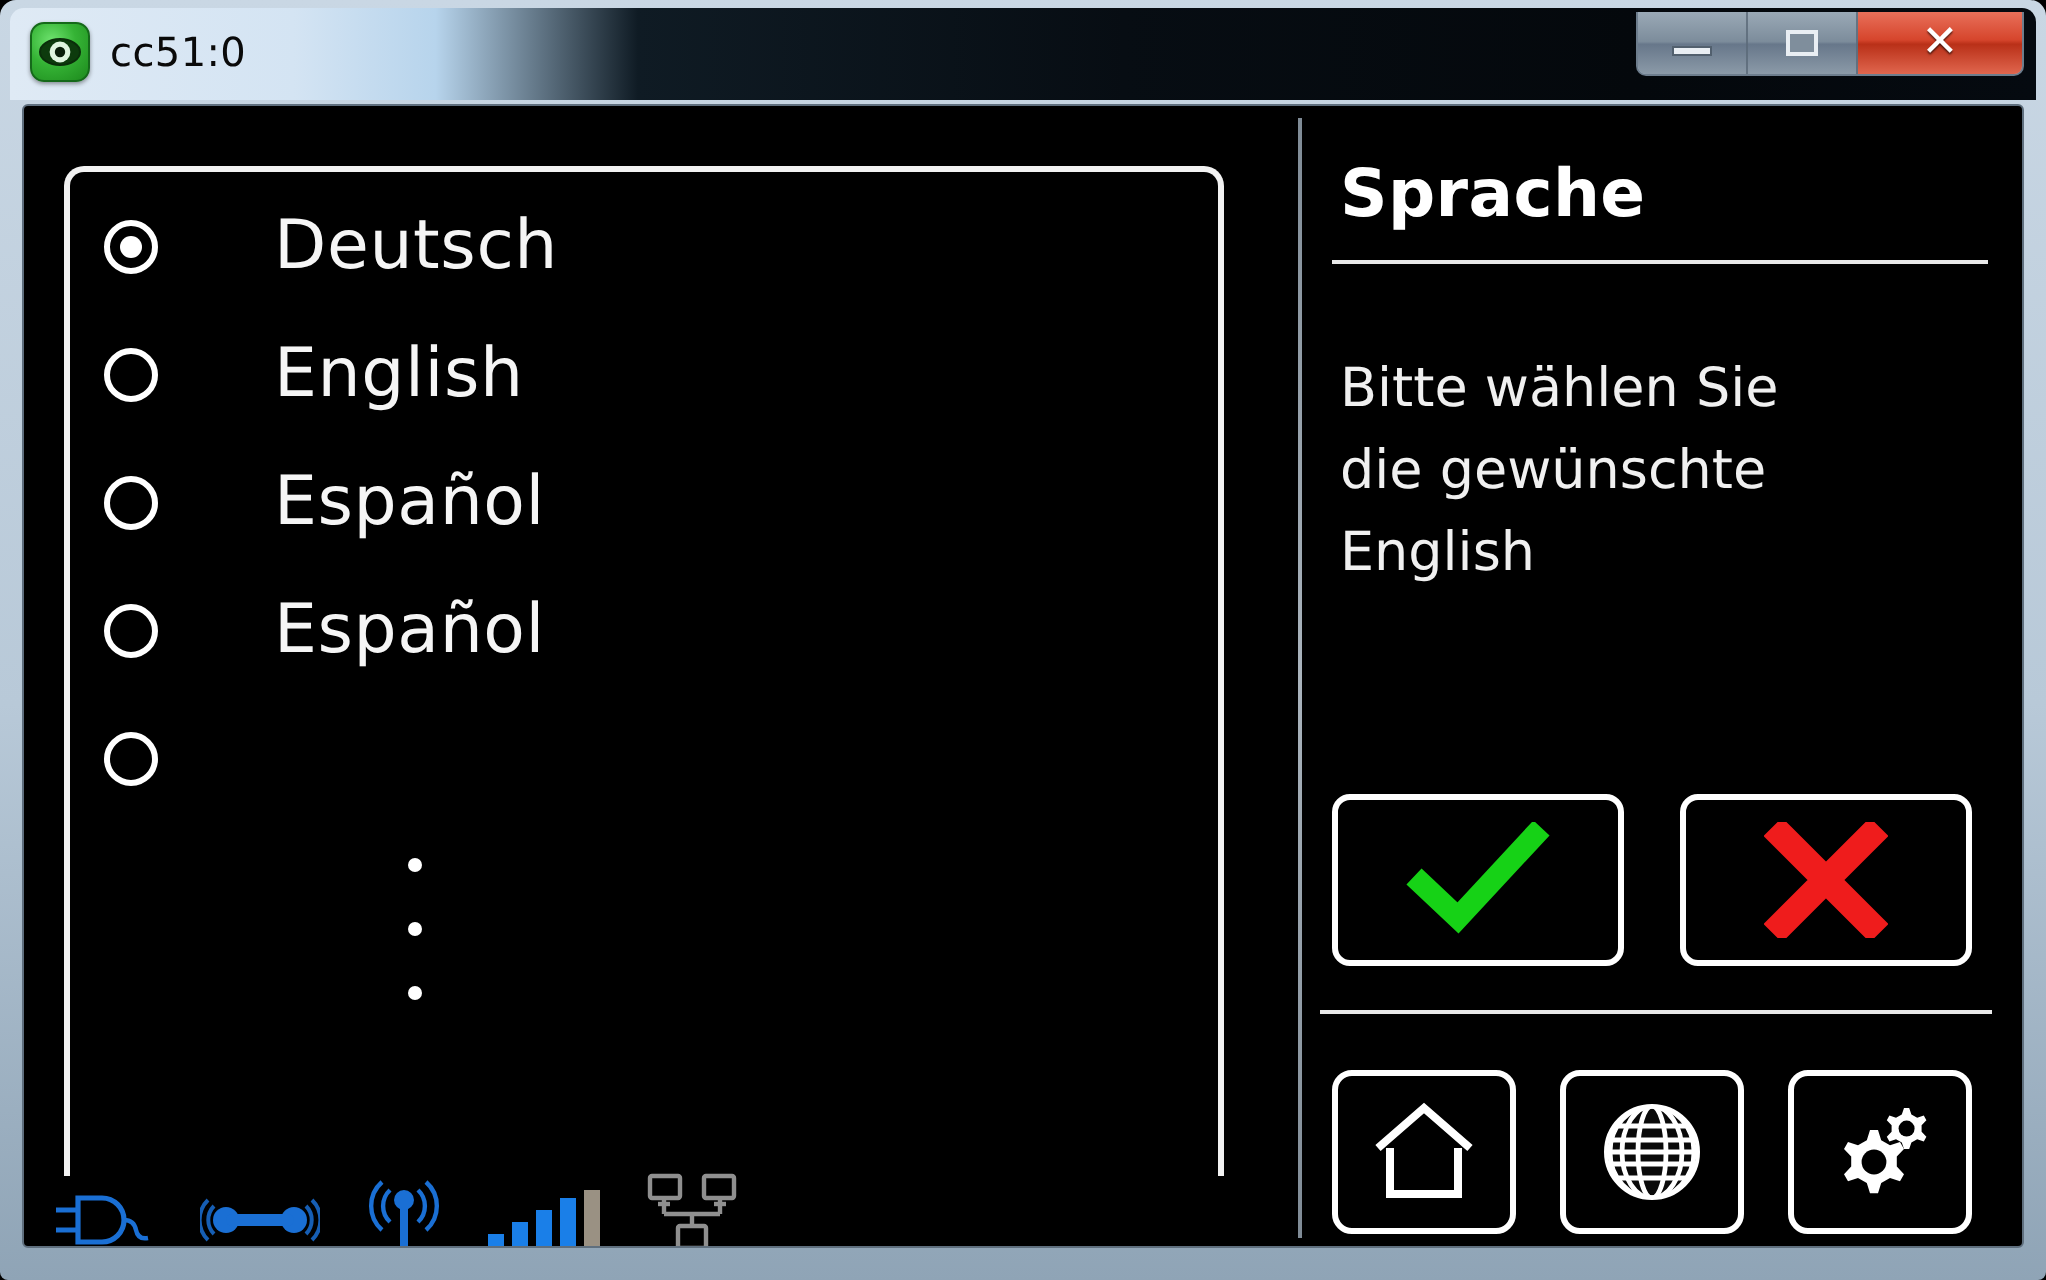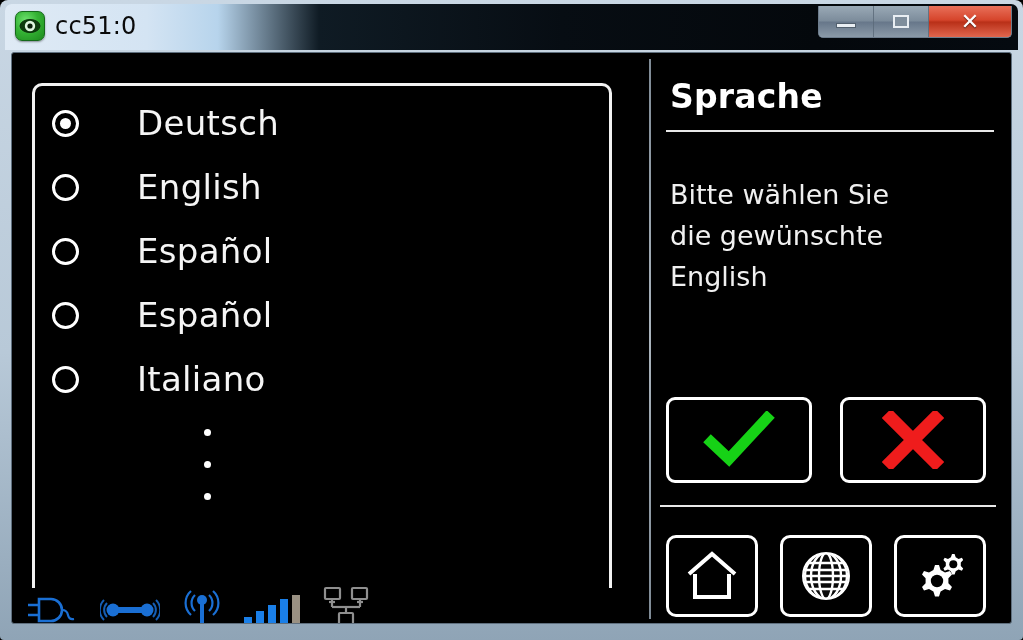--- a/index.html
+++ b/index.html
@@ -40,21 +40,21 @@
   #app-icon {
     width: 30px; height: 30px;
     border-radius: 7px;
     background: radial-gradient(circle at 35% 30%, #6fe36f 0%, #35b335 45%, #1d8a1d 100%);
     border: 1px solid #15691a;
     display: flex; align-items: center; justify-content: center;
     box-shadow: 0 1px 2px rgba(0,0,0,.4);
   }
   #app-icon svg { display: block; }
   #title-text {
-    font-size: 24px;
+    font-size: 20px;
     color: #0a0a0a;
     letter-spacing: .2px;
     font-family: "DejaVu Sans", sans-serif;
   }
 
   
   #win-controls {
     position: absolute;
     right: 6px; top: 2px;
     display: flex;
@@ -309,21 +309,20 @@
           <span class="option-label">Español</span>
         </div>
 
         <div class="option">
           <span class="radio"></span>
           <span class="option-label">Español</span>
         </div>
 
         <div class="option">
           <span class="radio"></span>
-          <span class="option-label">Italiano</span>
         </div>
 
         <div id="ellipsis">
           <span></span>
           <span></span>
           <span></span>
         </div>
       </div>
     </div>
 

